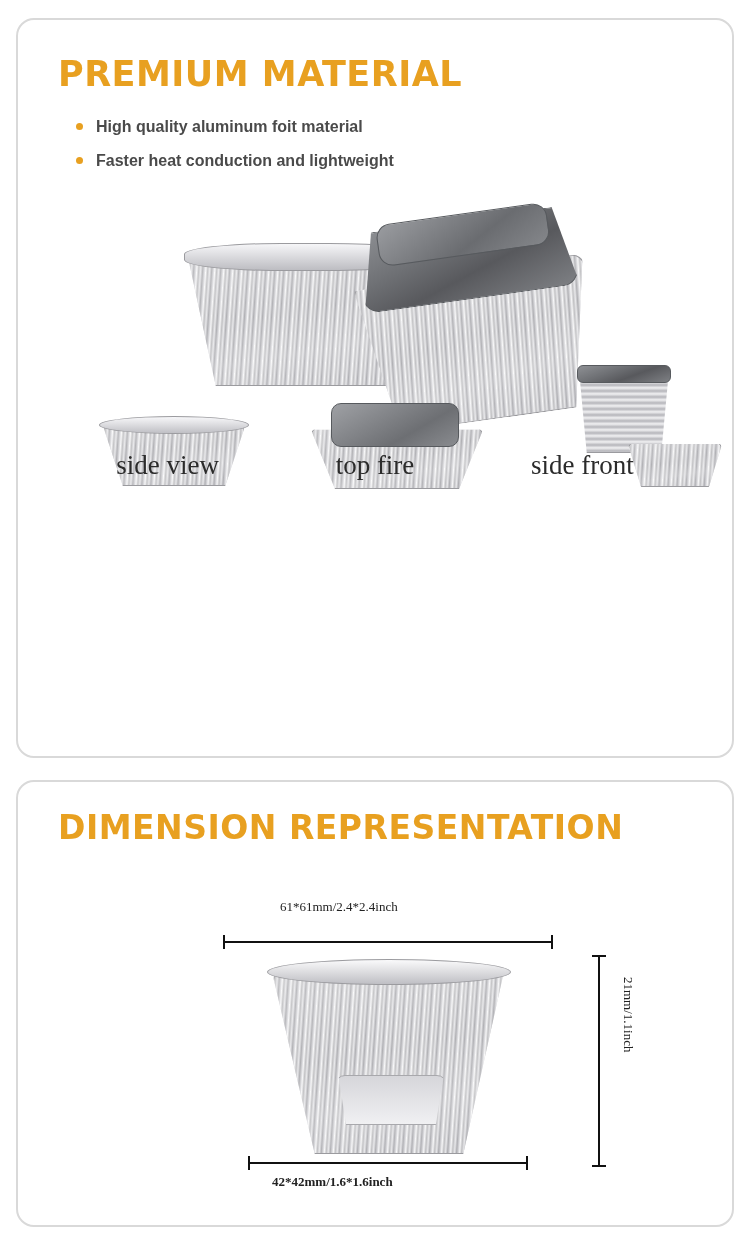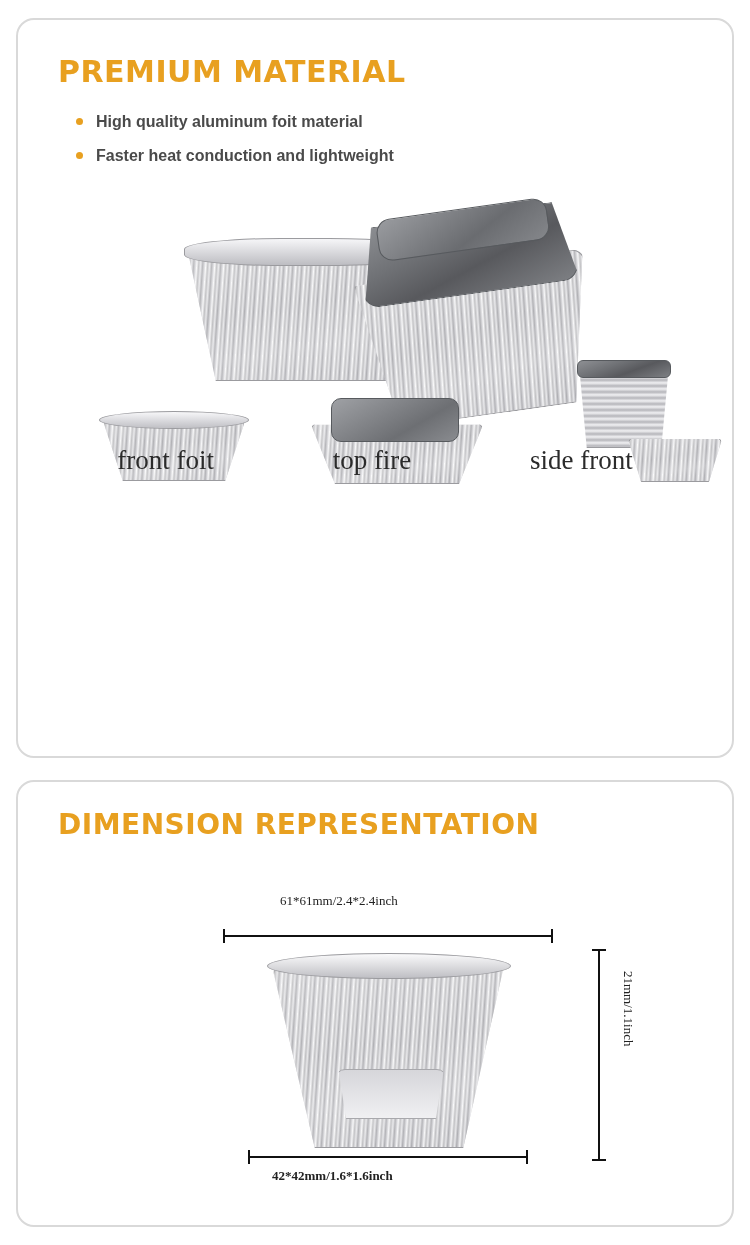--- a/index.html
+++ b/index.html
@@ -38,29 +38,29 @@
     height: 740px;
     padding: 34px 40px 0 40px;
   }
 
   .panel-bottom {
     flex: 1;
     padding: 26px 40px 0 40px;
   }
 
   .heading {
-    font-size: 30px;
+    font-size: 35px;
     font-weight: bold;
     color: #e8a020;
     letter-spacing: 0.5px;
     margin: 0 0 16px 0;
     font-family: "DejaVu Sans", sans-serif;
   }
   .heading-2 {
-    font-size: 28px;
+    font-size: 33px;
     margin-bottom: 10px;
   }
 
   .bullets {
     list-style: none;
     margin: 0;
     padding: 0 0 0 18px;
   }
   .bullets li {
     position: relative;
@@ -225,21 +225,21 @@
                     background: repeating-linear-gradient(180deg,#eeeef0 0px,#b5b5ba 3px,#f3f3f5 6px);
                     border:1px solid #9b9b9f; border-radius:6px;
                     clip-path: polygon(4% 0%, 96% 0%, 88% 100%, 12% 100%);"></div>
         <div class="lid" style="left:24px; top:-4px; width:92px; height:16px; border-radius:6px;"></div>
         <div class="tray" style="left:75px; top:72px; width:92px; height:44px;
                     clip-path: polygon(0% 6%, 100% 6%, 86% 100%, 14% 100%);
                     border-radius:8px 8px 14px 14px;"></div>
       </div>
 
       <div class="label-row">
-        <span class="view-label">front foit</span>
+        <span class="view-label">side view</span>
         <span class="view-label">top fire</span>
         <span class="view-label">side front</span>
       </div>
     </div>
   </div>
 
   <div class="panel panel-bottom">
 
     <h1 class="heading heading-2">DIMENSION REPRESENTATION</h1>
 

